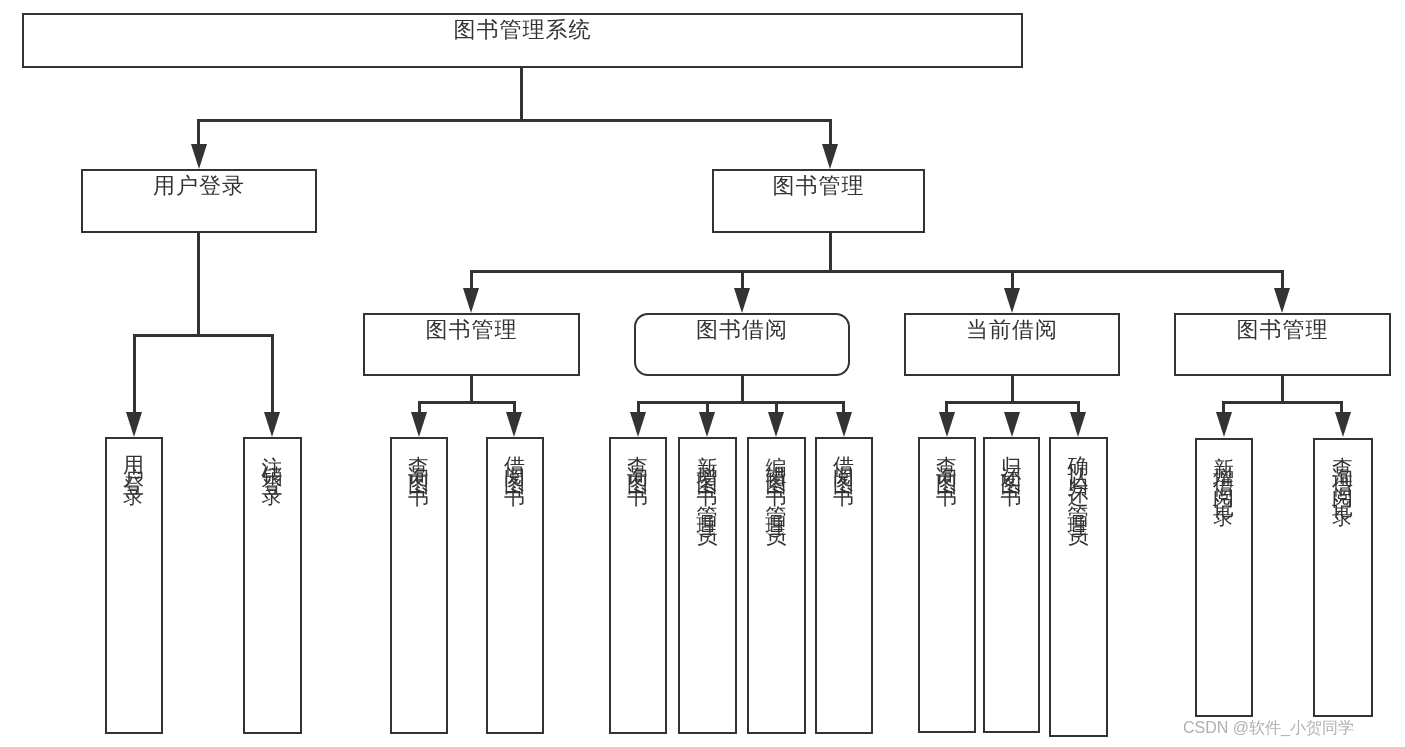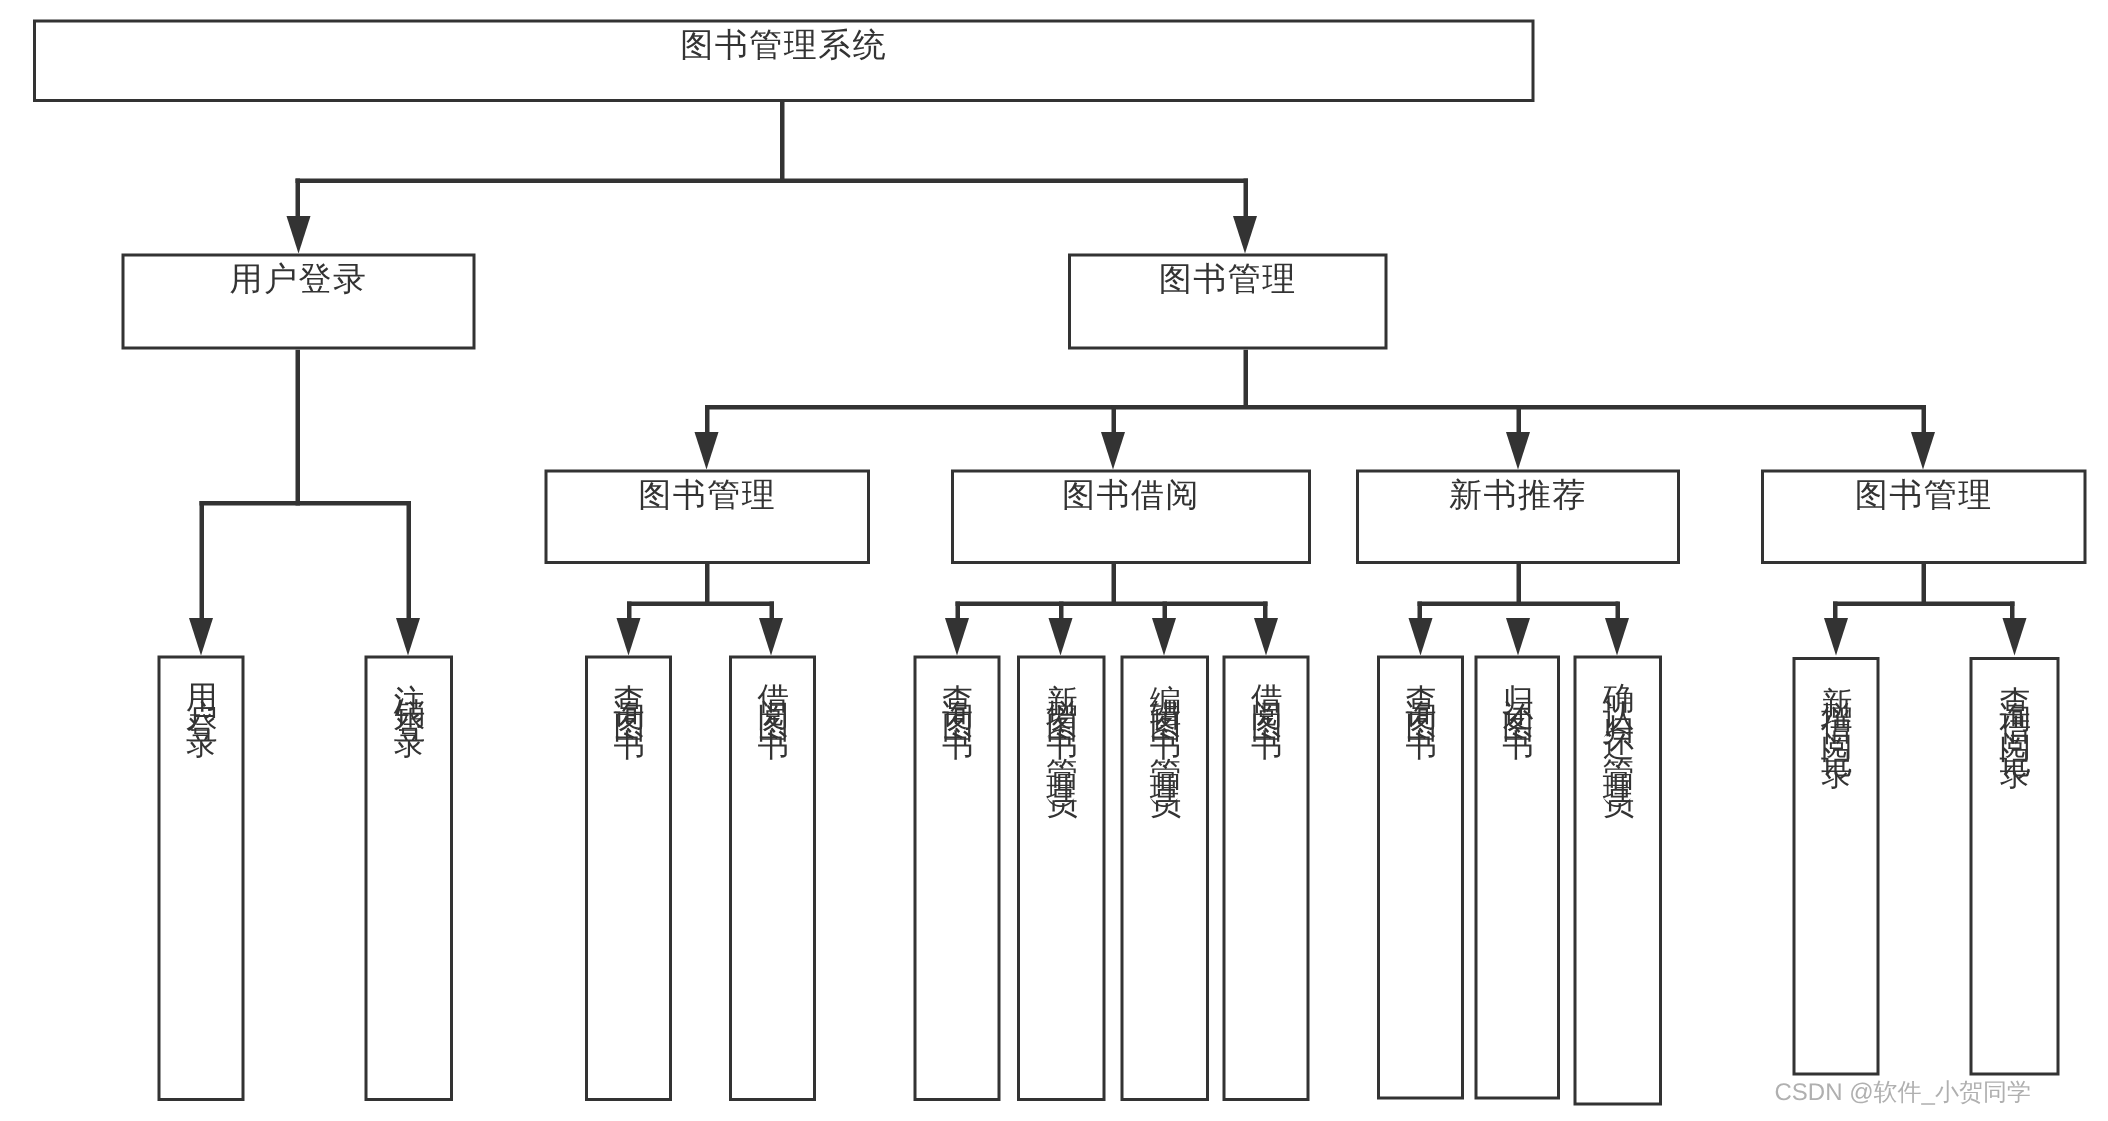--- a/index.html
+++ b/index.html
@@ -123,25 +123,25 @@
   <div class="box h" style="left:81px;top:169px;width:236px;height:64px;">
     <span>用户登录</span>
   </div>
   <div class="box h" style="left:712px;top:169px;width:213px;height:64px;">
     <span>图书管理</span>
   </div>
 
   <div class="box h" style="left:363px;top:313px;width:217px;height:63px;">
     <span>图书管理</span>
   </div>
-  <div class="box h" style="left:634px;top:313px;width:240px;height:63px;">
+  <div class="box h" style="left:634px;top:313px;width:216px;height:63px;border-radius:14px;">
     <span>图书借阅</span>
   </div>
   <div class="box h" style="left:904px;top:313px;width:216px;height:63px;">
-    <span>新书推荐</span>
+    <span>当前借阅</span>
   </div>
   <div class="box h" style="left:1174px;top:313px;width:217px;height:63px;">
     <span>图书管理</span>
   </div>
 
   <div class="box vt" style="left:105px;top:437px;width:58px;height:297px;">
     <span>用户登录</span>
   </div>
   <div class="box vt" style="left:243px;top:437px;width:59px;height:297px;">
     <span>注销登录</span>

